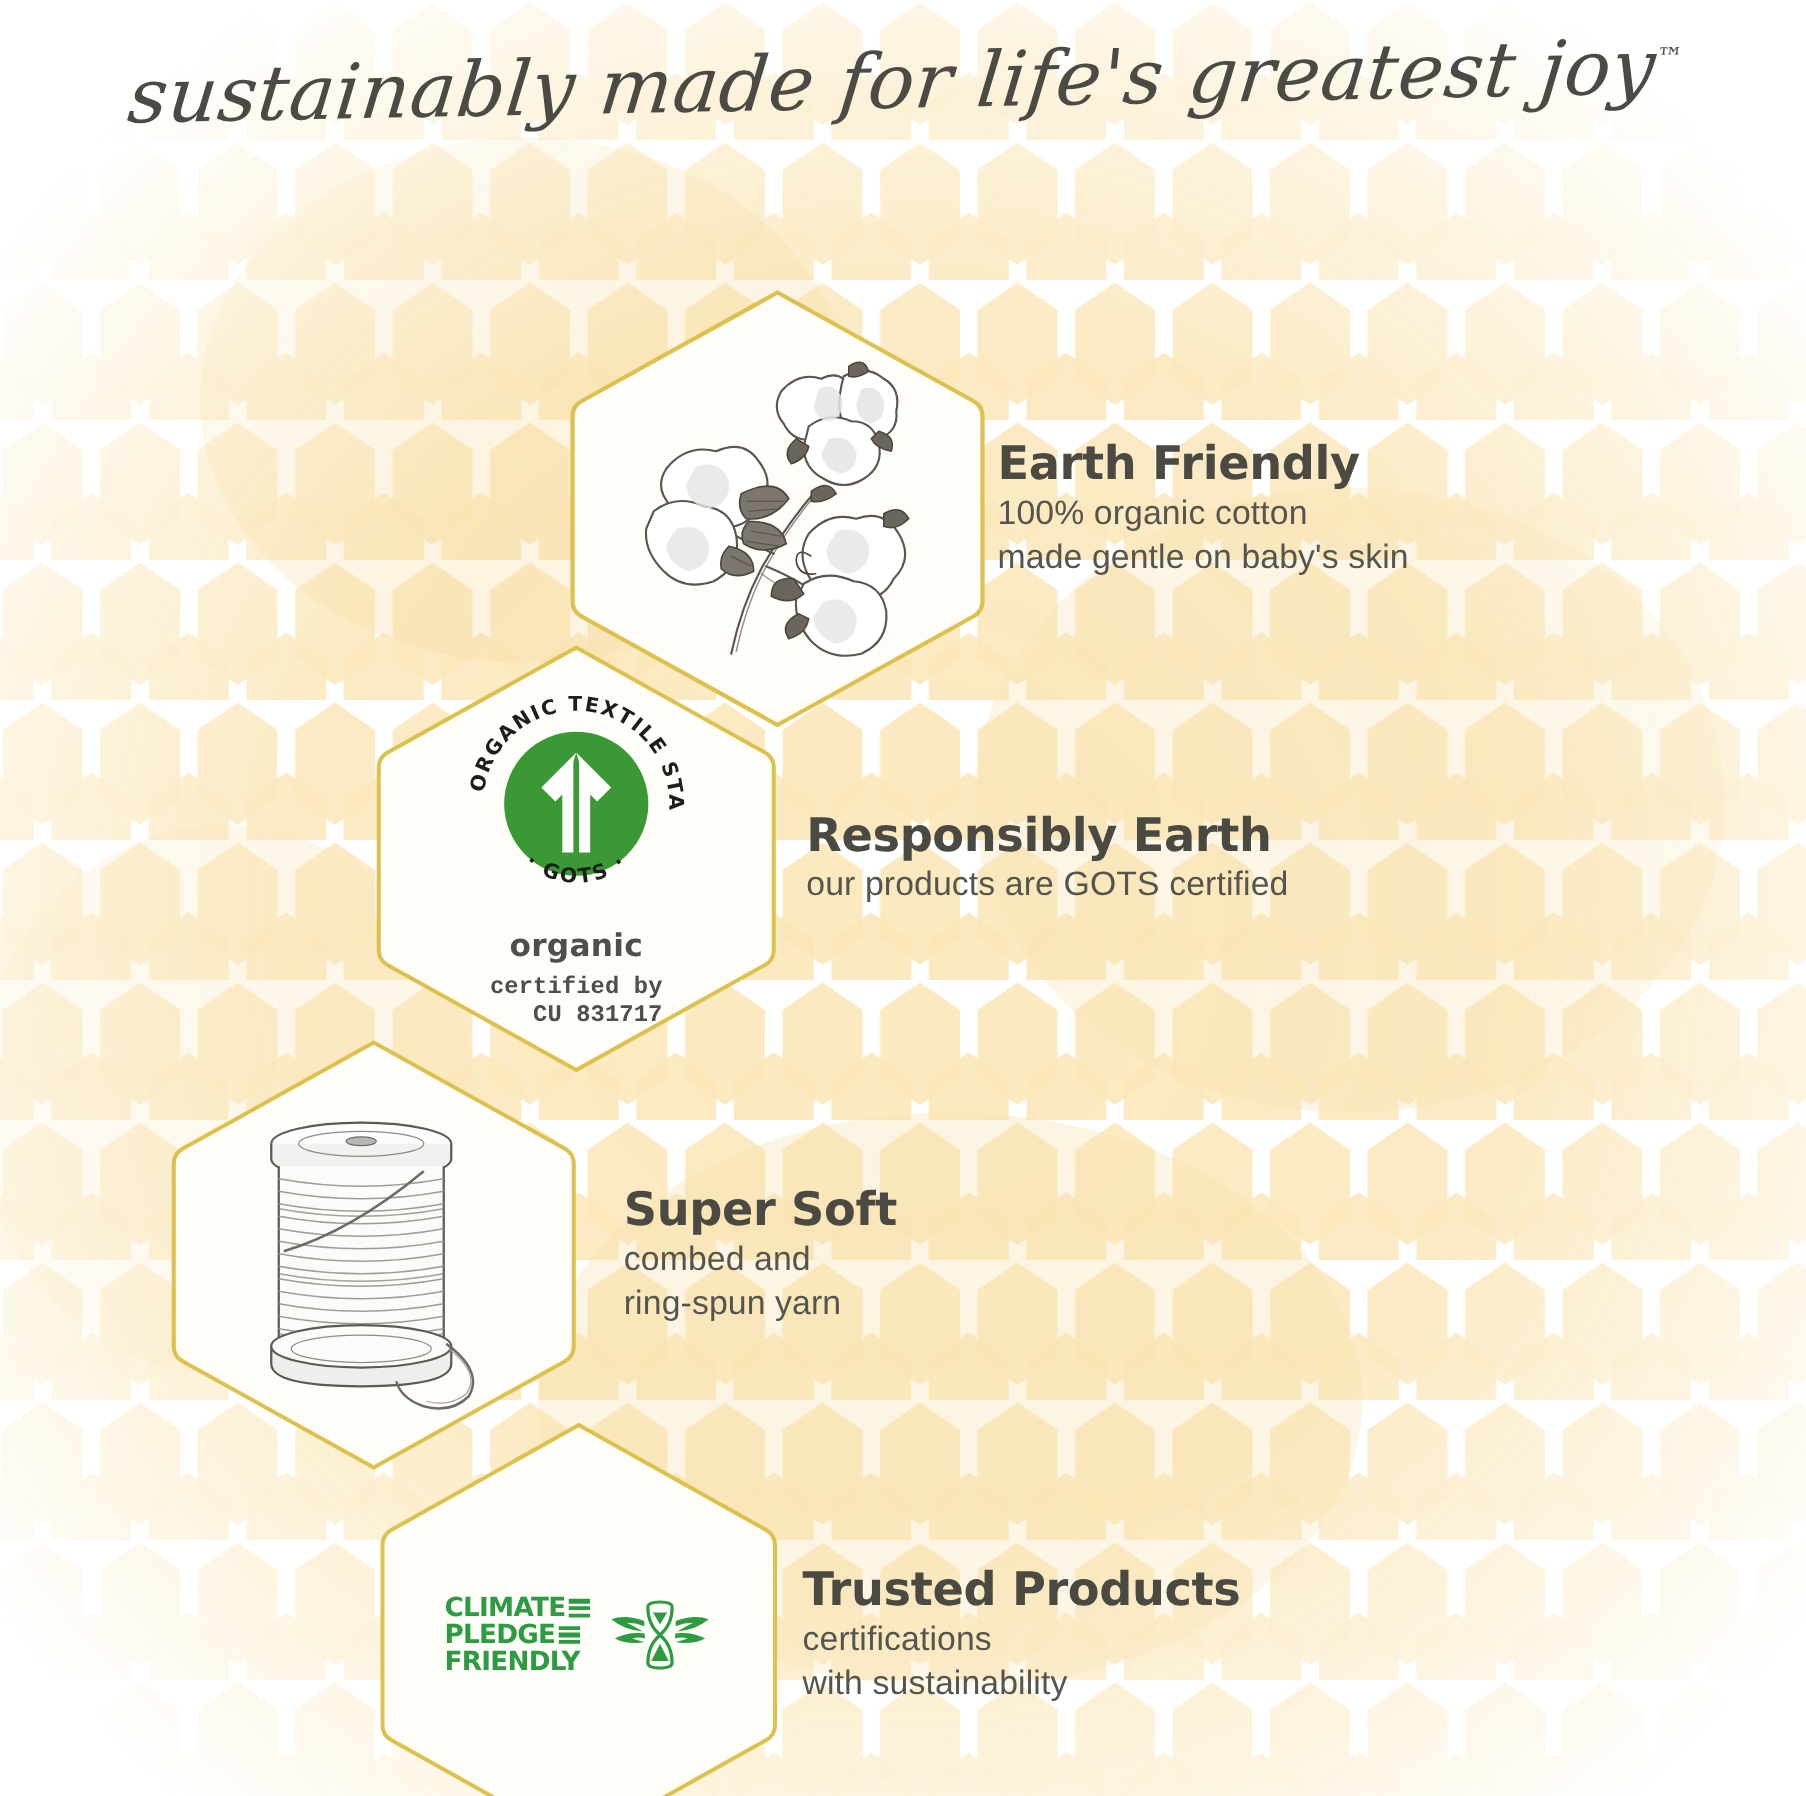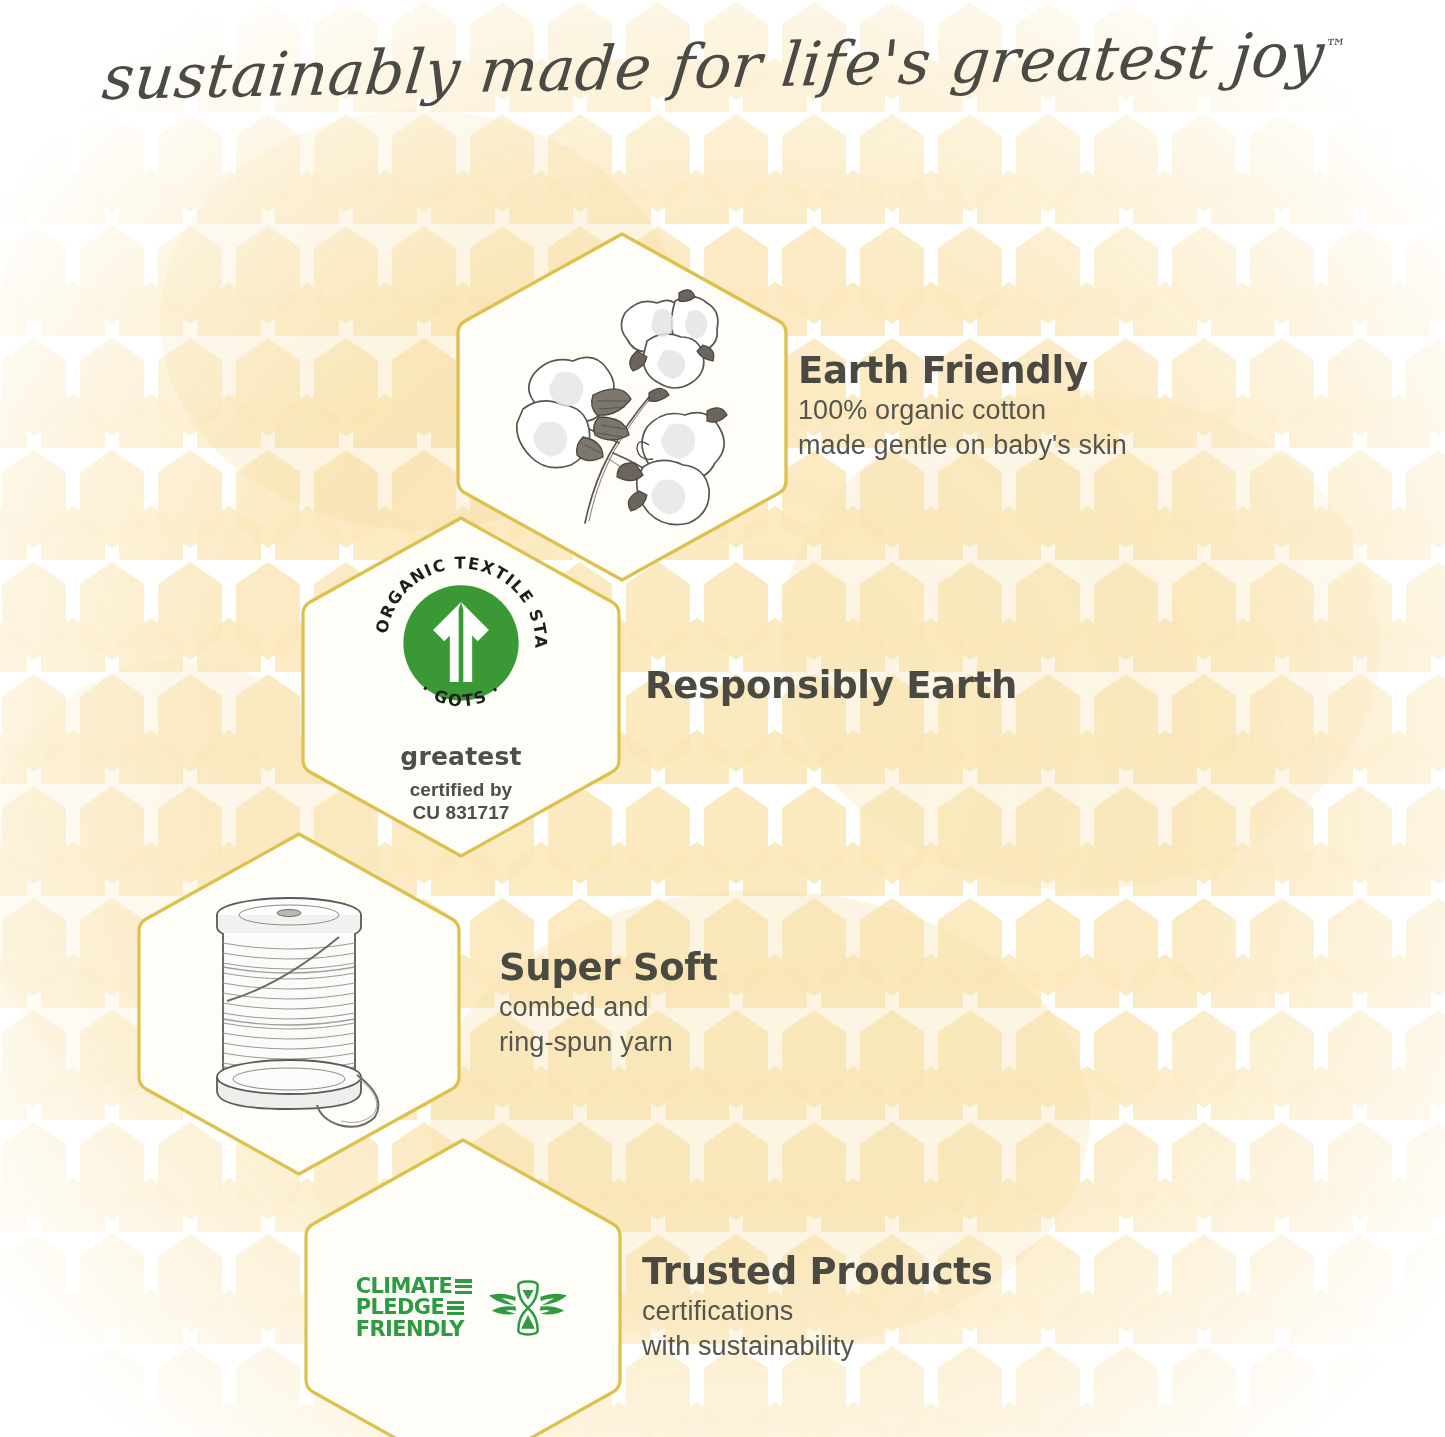--- a/index.html
+++ b/index.html
@@ -103,26 +103,26 @@
   .gots-wrap svg{display:block;}
   .gots-organic{
     font-family:"DejaVu Sans", sans-serif;
     font-weight:700;
     font-size:25px;
     color:#4e4e4a;
     margin-top:6px;
     letter-spacing:0.2px;
   }
   .gots-cert{
-    font-family:Liberation Sans, sans-serif;
+    font-family:Liberation Mono, monospace;
     font-weight:700;
     font-size:19px;
     color:#4e4e4a;
     line-height:1.22;
-    text-align:center;
+    text-align:right;
     margin-top:7px;
     letter-spacing:0.1px;
   }
 
   
   .cpf{
     display:flex;
     align-items:center;
     gap:14px;
   }
@@ -302,30 +302,31 @@
               <text>
                 <textPath href="#arcTop" startOffset="50%" text-anchor="middle">GLOBAL ORGANIC TEXTILE STANDARD</textPath>
               </text>
             </g>
             <g font-family="'DejaVu Sans', sans-serif" font-size="17.5" font-weight="700" fill="#1d1d1b" letter-spacing="2.2">
               <text>
                 <textPath href="#arcBot" startOffset="50%" text-anchor="middle">· GOTS ·</textPath>
               </text>
             </g>
           </svg>
-          <div class="gots-organic">greatest</div>
+          <div class="gots-organic">organic</div>
           <div class="gots-cert">
             <div>certified by</div>
             <div>CU 831717</div>
           </div>
         </div>
       </div>
     </div>
     <div class="copy" style="margin-left:20px;">
       <h3>Responsibly Earth</h3>
+      <p>our products are GOTS certified</p>
     </div>
   </div>
 
   <div class="feature" style="left:133px;top:828px;">
     <div class="hexcard">
       <svg width="332" height="352" viewBox="0 0 332 352" xmlns="http://www.w3.org/2000/svg">
         <path d="M166 6 L319 91 Q326 95 326 103 L326 249 Q326 257 319 261 L166 346 L13 261 Q6 257 6 249 L6 103 Q6 95 13 91 Z" fill="#fffdf8" stroke="#ddc14e" stroke-width="3.2" stroke-linejoin="round"></path>
       </svg>
       <div class="hex-inner">
         <svg width="220" height="250" viewBox="0 0 220 250" xmlns="http://www.w3.org/2000/svg">

